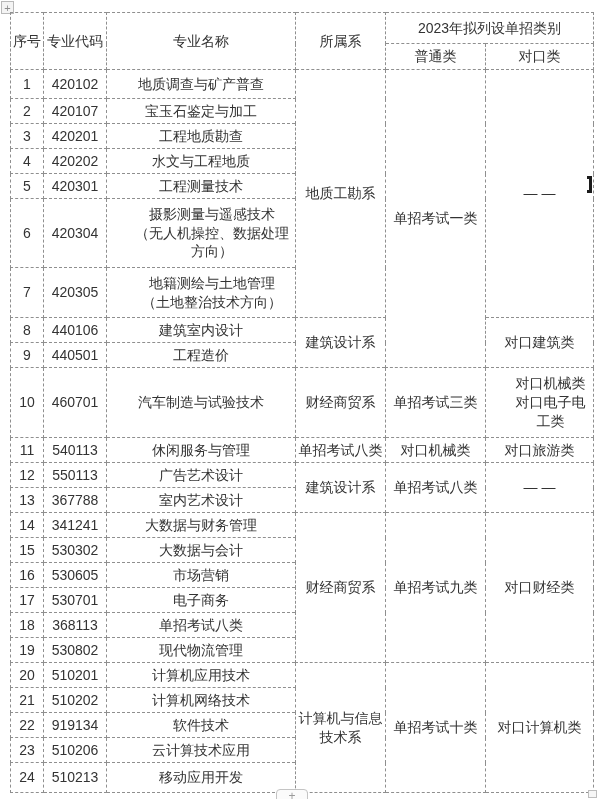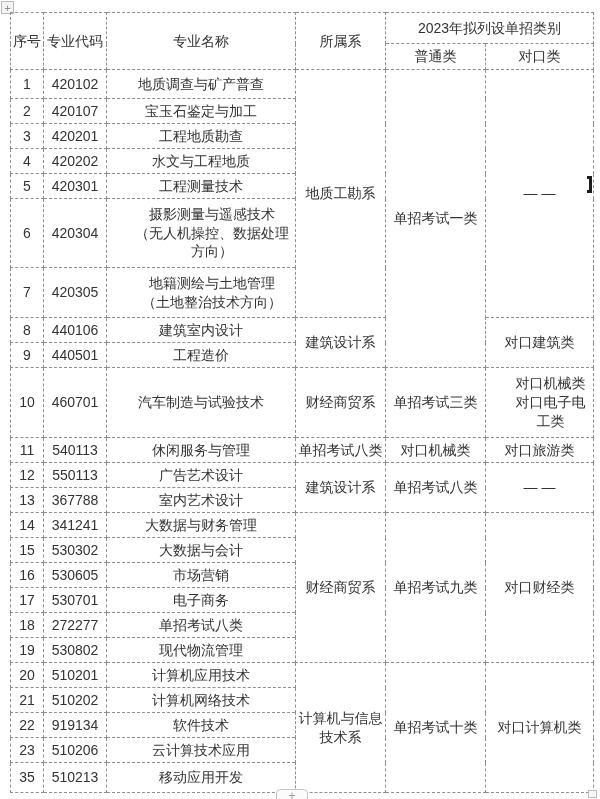--- a/index.html
+++ b/index.html
@@ -203,21 +203,21 @@
         <td>530605</td>
         <td>市场营销</td>
       </tr>
       <tr class="h25">
         <td>17</td>
         <td>530701</td>
         <td>电子商务</td>
       </tr>
       <tr class="h25">
         <td>18</td>
-        <td>272277</td>
+        <td>368113</td>
         <td>单招考试八类</td>
       </tr>
       <tr class="h25">
         <td>19</td>
         <td>530802</td>
         <td>现代物流管理</td>
       </tr>
       <tr class="h25">
         <td>20</td>
         <td>510201</td>
@@ -235,21 +235,21 @@
         <td>22</td>
         <td>919134</td>
         <td>软件技术</td>
       </tr>
       <tr class="h25">
         <td>23</td>
         <td>510206</td>
         <td>云计算技术应用</td>
       </tr>
       <tr class="h30">
-        <td>35</td>
+        <td>24</td>
         <td>510213</td>
         <td>移动应用开发</td>
       </tr>
     </tbody>
   </table>
 
   <div class="cursor-mark"></div>
   <div class="insert-handle">+</div>
   <div class="resize-handle"></div>
 

